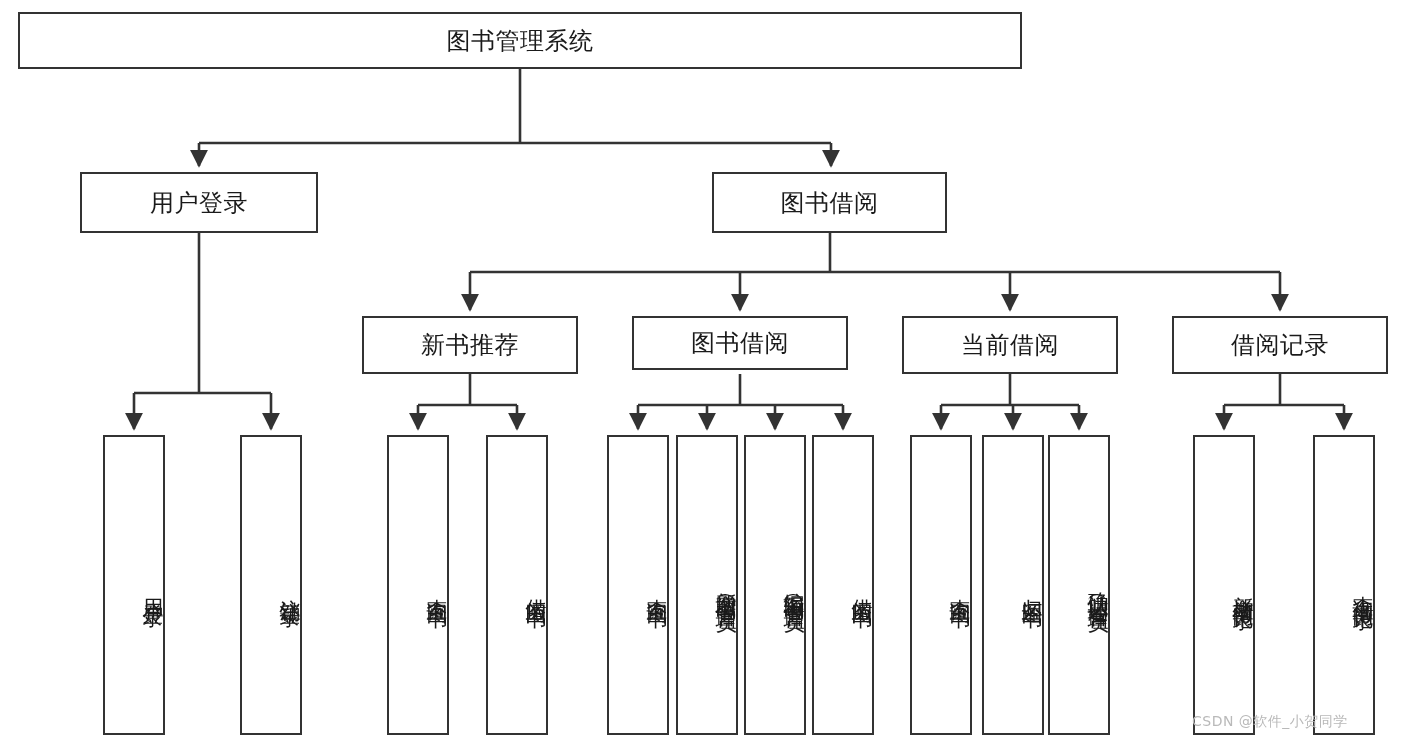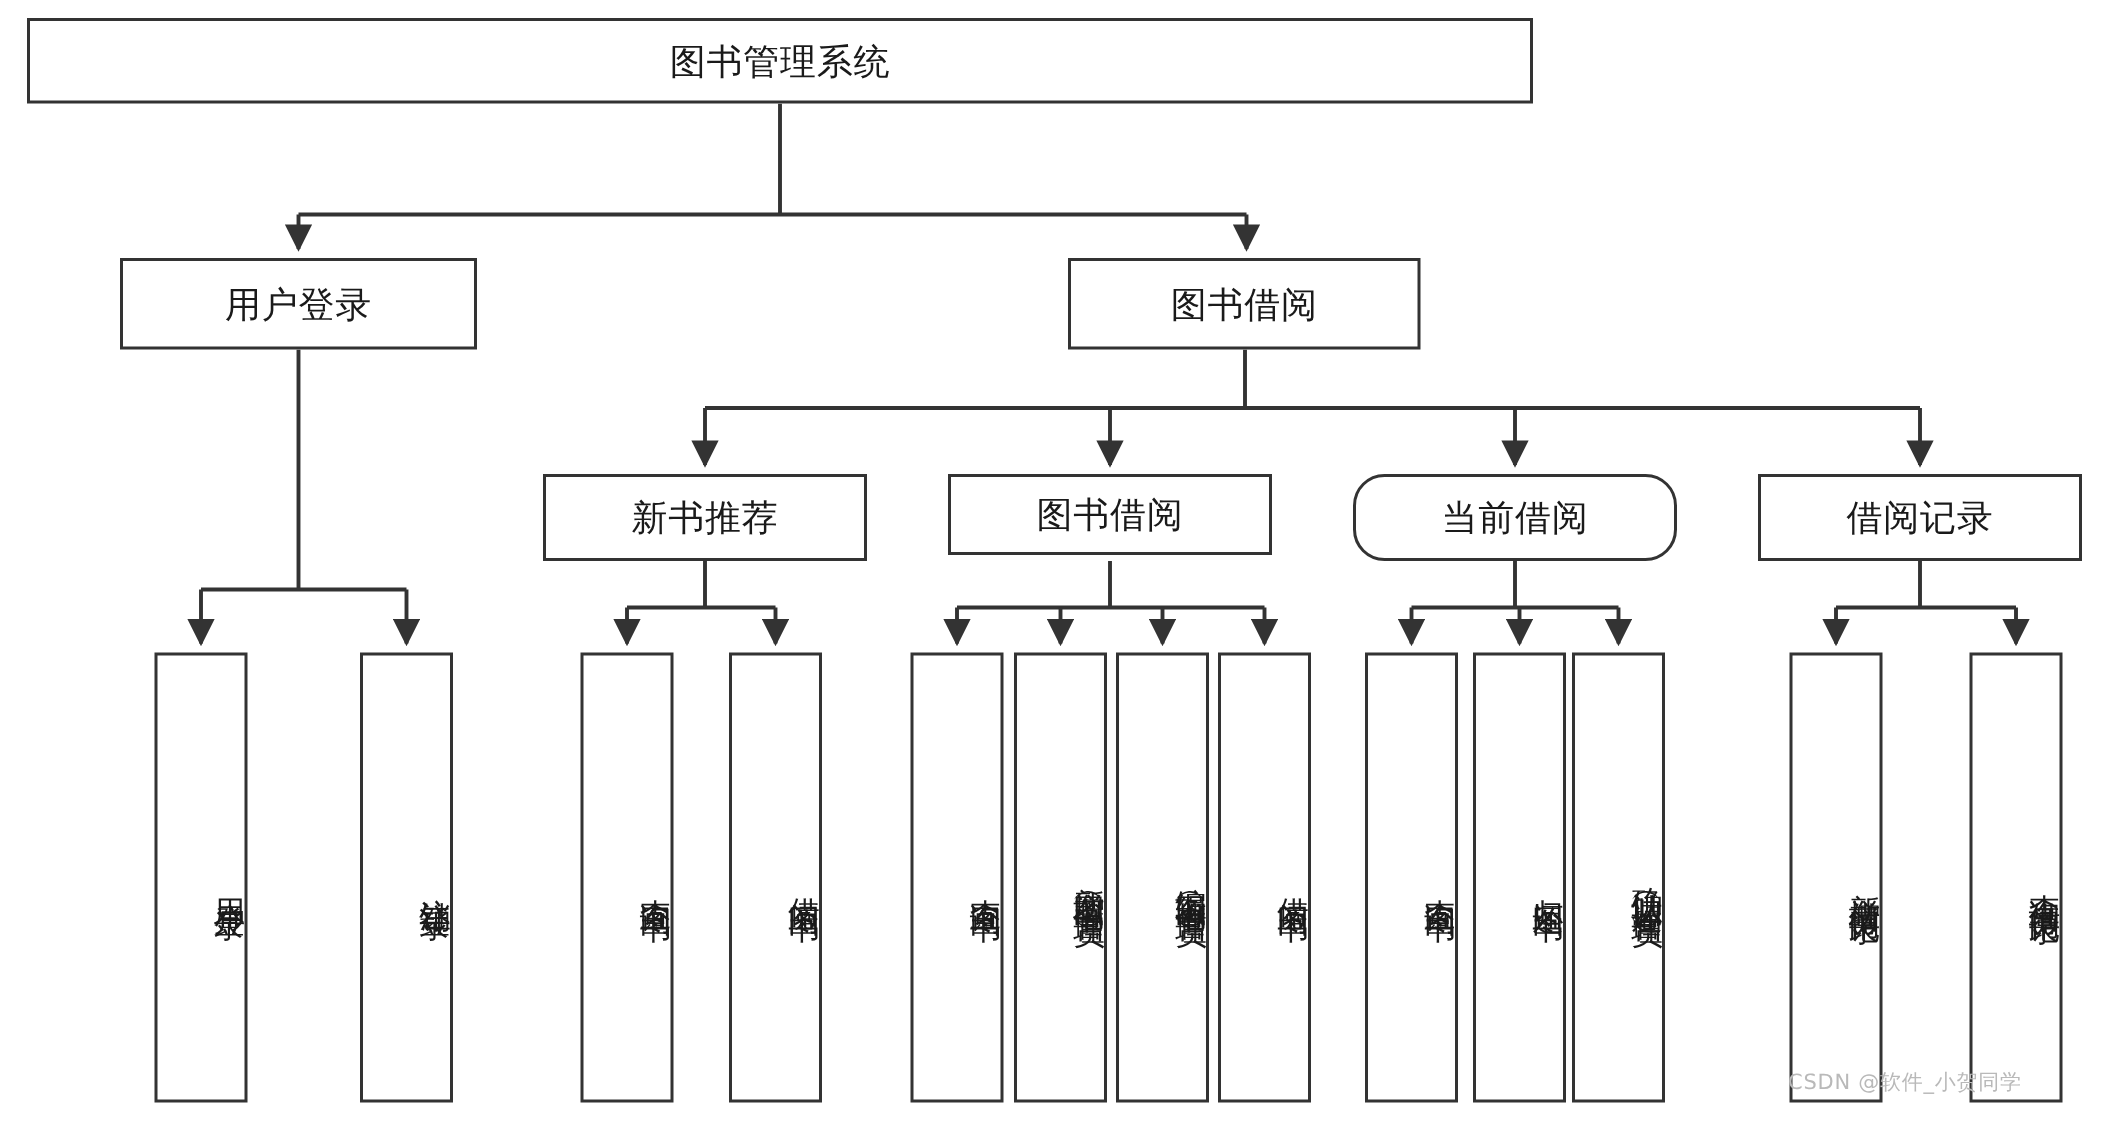--- a/index.html
+++ b/index.html
@@ -128,21 +128,21 @@
   <div class="node horiz" style="left:712px; top:172px; width:235px; height:61px;">
     <span>图书借阅</span>
   </div>
 
   <div class="node horiz" style="left:362px; top:316px; width:216px; height:58px;">
     <span>新书推荐</span>
   </div>
   <div class="node horiz" style="left:632px; top:316px; width:216px; height:54px;">
     <span>图书借阅</span>
   </div>
-  <div class="node horiz" style="left:902px; top:316px; width:216px; height:58px;border-radius:21px;">
+  <div class="node horiz" style="left:902px; top:316px; width:216px; height:58px;">
     <span>当前借阅</span>
   </div>
   <div class="node horiz" style="left:1172px; top:316px; width:216px; height:58px;align-items:center;">
     <span>借阅记录</span>
   </div>
 
   <div class="node vert" style="left:103px; top:435px; width:62px; height:300px;">
     <span class="vtext">用户登录</span>
   </div>
   <div class="node vert" style="left:240px; top:435px; width:62px; height:300px;">

